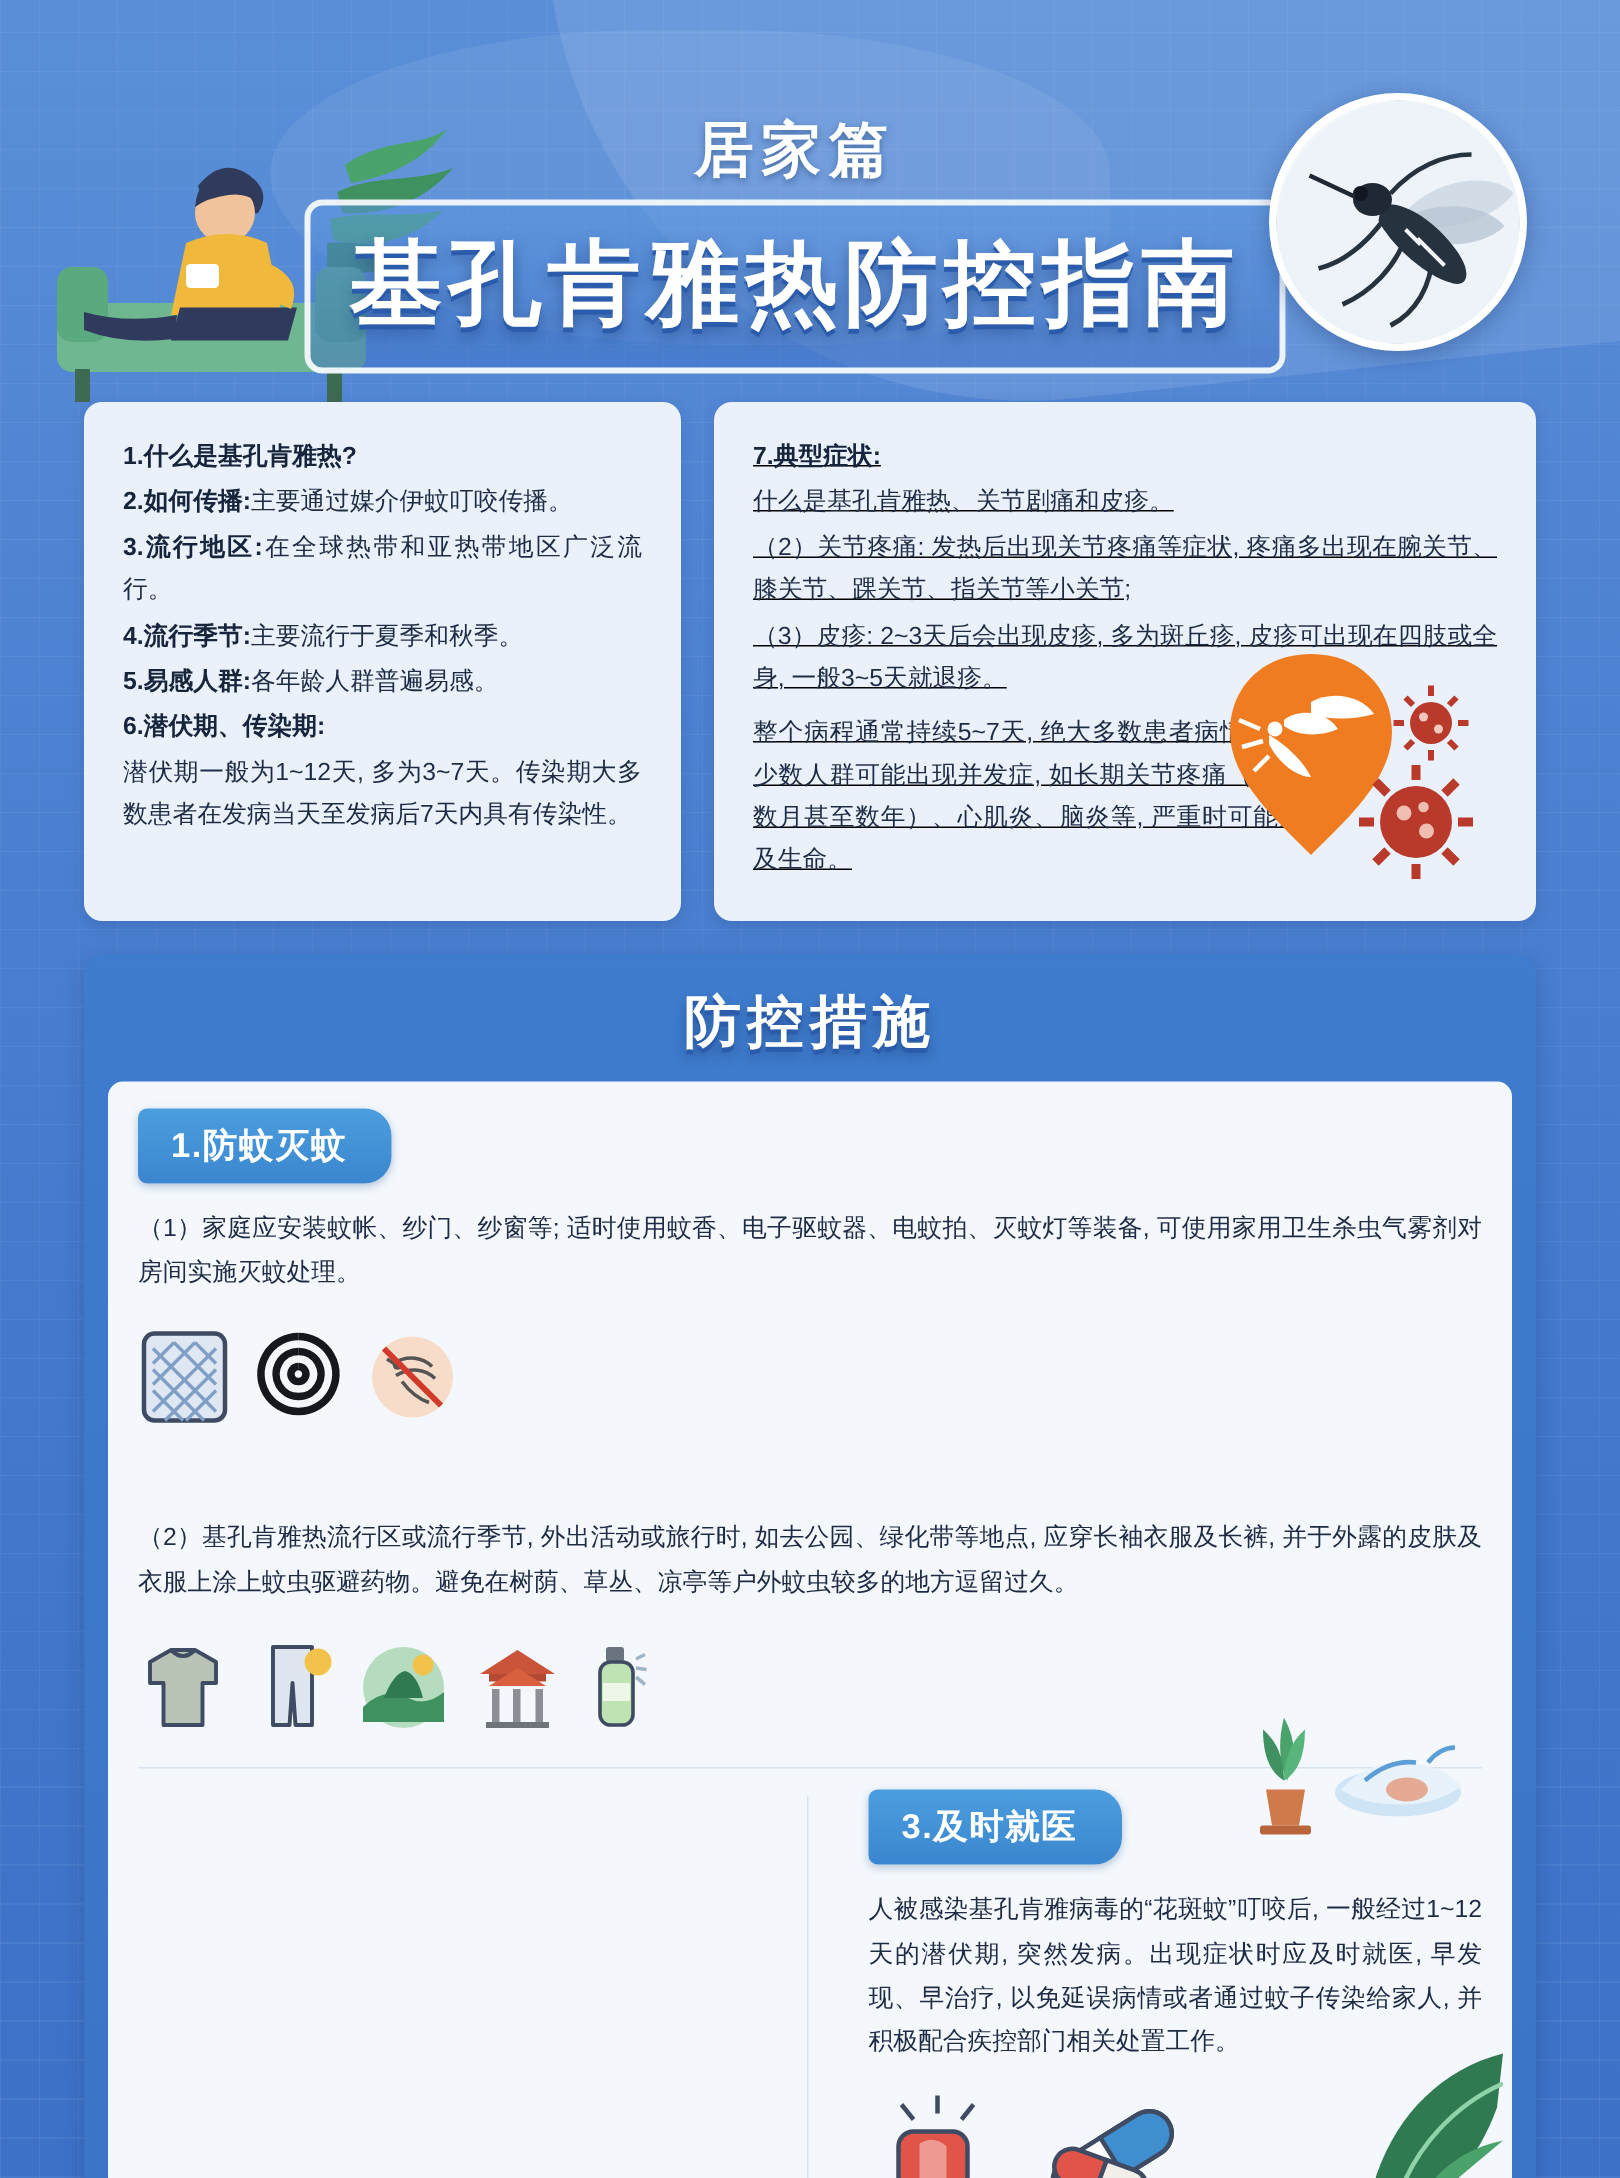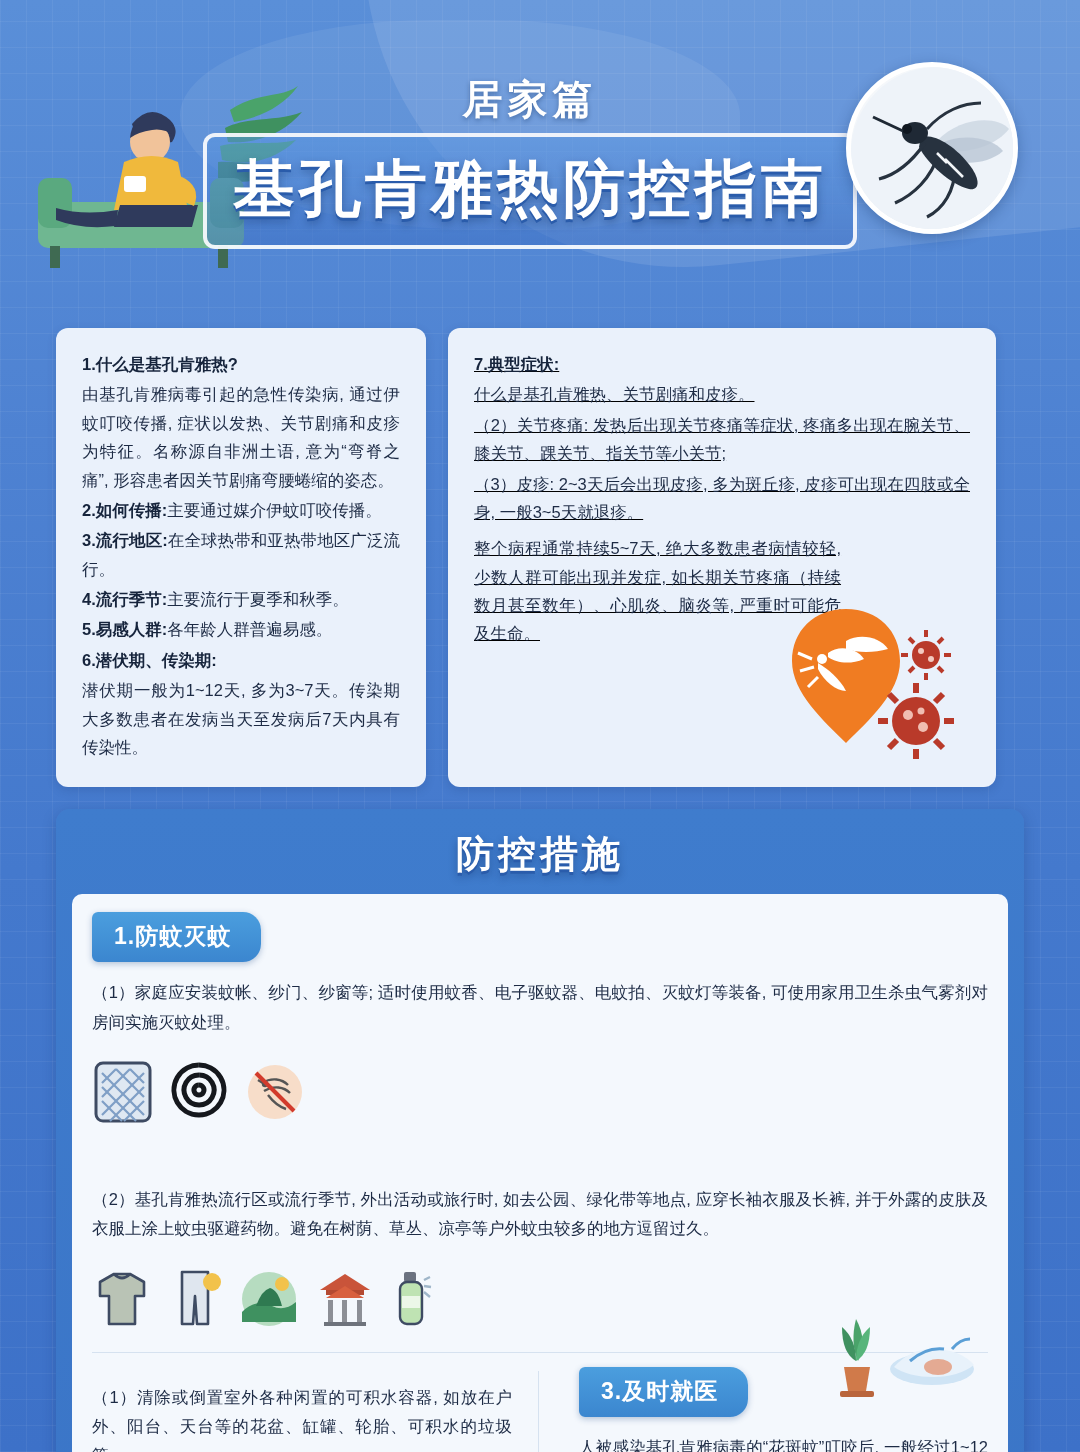--- a/index.html
+++ b/index.html
@@ -42,21 +42,21 @@
     top: 20px; left: 180px;
     width: 560px; height: 210px;
     background: rgba(255,255,255,0.07);
     border-radius: 50% 50% 40% 60%;
     pointer-events: none;
   }
 
   
   .header {
     position: relative;
-    height: 328px;
+    height: 268px;
   }
   .title-wrap {
     position: absolute;
     left: 180px;
     top: 72px;
     width: 700px;
     text-align: center;
   }
   .subtitle {
     font-size: 40px;
@@ -102,21 +102,21 @@
     width: 968px;
     display: flex;
     gap: 22px;
   }
   .card {
     background: #eaf1fb;
     border-radius: 12px;
     padding: 22px 26px 24px 26px;
     box-shadow: 0 3px 10px rgba(20,50,100,0.18);
   }
-  .card.left { width: 370px; }
+  .card.left { width: 398px; }
   .card.right { width: 548px; position: relative; overflow: hidden; text-decoration: underline; }
   .card p {
     margin: 0 0 2px 0;
     font-size: 16.5px;
     line-height: 1.72;
     color: #1d2b45;
     text-align: justify;
   }
   .card .q { font-weight: bold; color: #16243c; }
   .card .para { margin-top: 8px; }
@@ -289,21 +289,20 @@
       </svg>
     </div>
   </div>
 
   <div class="top-cards">
 
     <div class="card left">
       <p>
         <span class="q">1.什么是基孔肯雅热?</span>
       </p>
-      <p>由基孔肯雅病毒引起的急性传染病, 通过伊蚊叮咬传播, 症状以发热、关节剧痛和皮疹为特征。名称源自非洲土语, 意为“弯脊之痛”, 形容患者因关节剧痛弯腰蜷缩的姿态。</p>
       <p>
         <span class="q">2.如何传播:</span><span>主要通过媒介伊蚊叮咬传播。</span>
       </p>
       <p>
         <span class="q">3.流行地区:</span><span>在全球热带和亚热带地区广泛流行。</span>
       </p>
       <p>
         <span class="q">4.流行季节:</span><span>主要流行于夏季和秋季。</span>
       </p>
       <p>
@@ -446,24 +445,20 @@
               <rect x="28" y="78" width="34" height="6" rx="2" fill="#b9653c"></rect>
             </g>
             <g>
               <ellipse cx="120" cy="56" rx="42" ry="16" fill="#cfe4f5"></ellipse>
               <path d="M82 54 q18 -20 44 -18 q24 2 36 16 q-16 12 -40 12 q-26 0 -40 -10z" fill="#e8f2fb"></path>
               <path d="M98 48 q16 -14 34 -12" stroke="#5b9fd6" stroke-width="3" fill="none"></path>
               <path d="M140 36 q8 -10 18 -10" stroke="#5b9fd6" stroke-width="3" fill="none"></path>
               <ellipse cx="126" cy="54" rx="14" ry="8" fill="#e4aa93"></ellipse>
             </g>
           </svg>
-          <p class="body-text" style="margin-top:16px; white-space:pre-line;">（1）清除或倒置室外各种闲置的可积水容器, 如放在户外、阳台、天台等的花盆、缸罐、轮胎、可积水的垃圾等。
-（2）种养的水生植物应每隔3~5天换水洗瓶、清洗根须。
-（3）保持花盆托盘不积水。
-（4）及时清除各种无用积水, 如沟渠、天台等地面积水、填塞竹节和树洞。</p>
         </div>
 
         <div class="divider-v"></div>
 
         <div class="lower-right">
           <span class="sec-tab">3.及时就医</span>
           <p class="body-text" style="margin-top:16px;">人被感染基孔肯雅病毒的“花斑蚊”叮咬后, 一般经过1~12天的潜伏期, 突然发病。出现症状时应及时就医, 早发现、早治疗, 以免延误病情或者通过蚊子传染给家人, 并积极配合疾控部门相关处置工作。</p>
 
           <div class="emergency-art">
             <svg width="92" height="92" viewBox="0 0 92 92">

